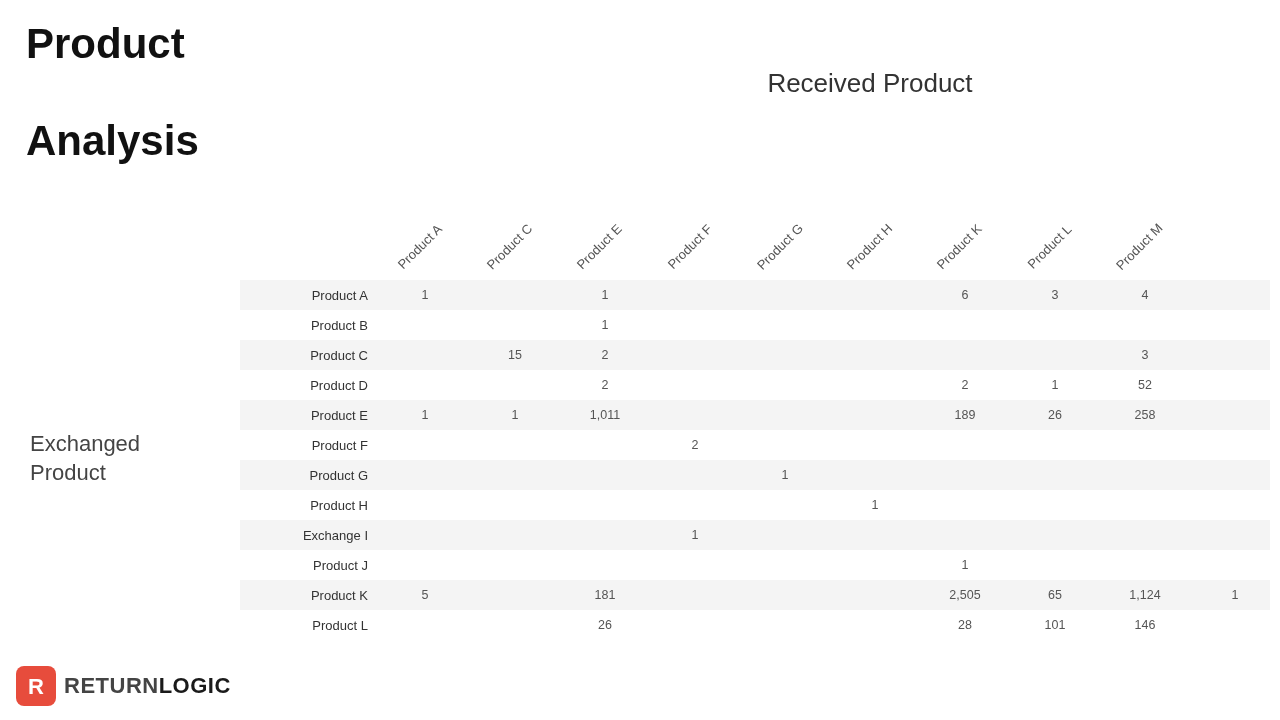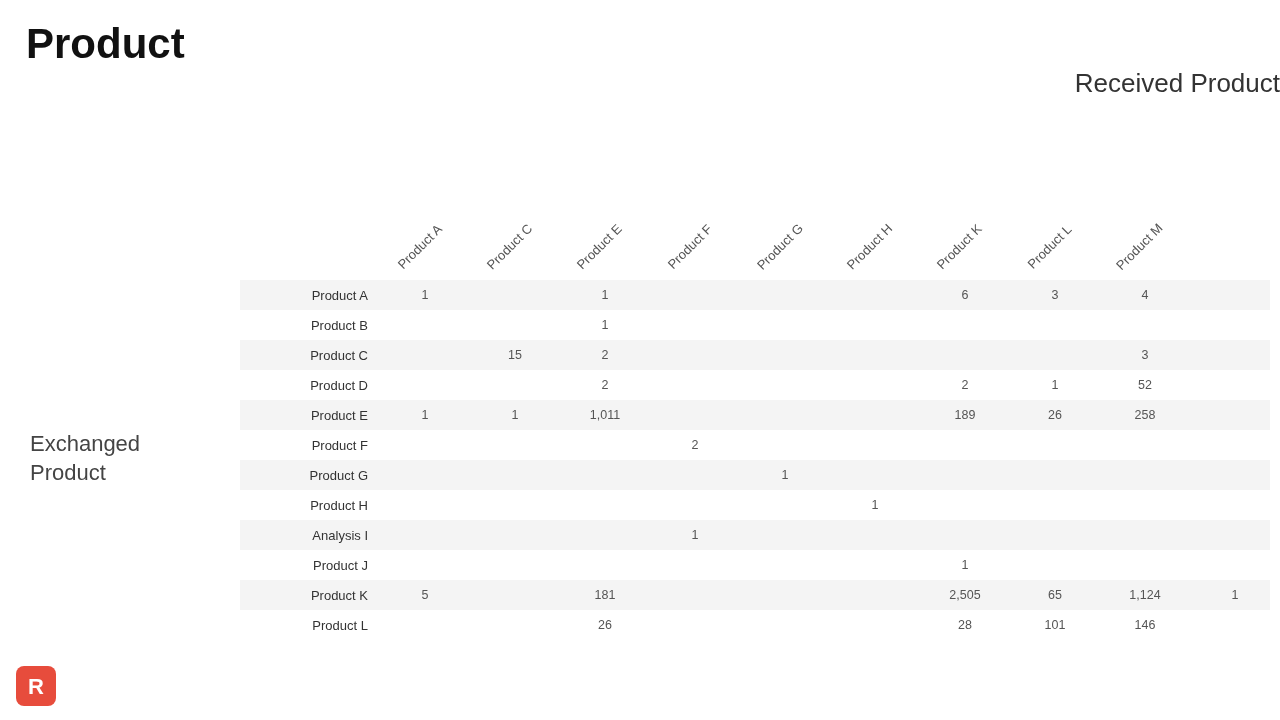--- a/index.html
+++ b/index.html
@@ -30,21 +30,21 @@
       color: #444;
       text-align: left;
       line-height: 1.3;
     }
 
     .received-label {
       position: absolute;
       top: 68px;
       left: 460px;
       right: 0;
-      text-align: right;
+      text-align: center;
       font-size: 26px;
       color: #333;
     }
 
     .table-wrapper {
       position: absolute;
       top: 130px;
       left: 240px;
       right: 10px;
       bottom: 80px;
@@ -142,20 +142,21 @@
     .logo-logic {
       color: #1a1a1a;
     }
   </style>
 </head>
 <body>
 
 <div class="page-title">
   <span>Product</span><br>
   <br>
+  <span>Analysis</span>
 </div>
 
 <div class="received-label">
   <span>Received Product</span>
 </div>
 
 <div class="exchanged-label">
   Exchanged<br>Product
 </div>
 
@@ -280,21 +281,21 @@
         <div class="data-cell"></div>
         <div class="data-cell"></div>
         <div class="data-cell"></div>
         <div class="data-cell"></div>
         <div class="data-cell">1</div>
         <div class="data-cell"></div>
         <div class="data-cell"></div>
         <div class="data-cell"></div>
       </div>
       <div class="table-row">
-        <div class="row-label">Analysis I</div>
+        <div class="row-label">Exchange I</div>
         <div class="data-cell"></div>
         <div class="data-cell"></div>
         <div class="data-cell"></div>
         <div class="data-cell">1</div>
         <div class="data-cell"></div>
         <div class="data-cell"></div>
         <div class="data-cell"></div>
         <div class="data-cell"></div>
         <div class="data-cell"></div>
       </div>
@@ -336,13 +337,16 @@
         <div class="data-cell">146</div>
       </div>
     </div>
 </div>
 
 <div class="logo-area">
   <svg class="logo-icon" viewBox="0 0 40 40" xmlns="http://www.w3.org/2000/svg">
     <rect width="40" height="40" rx="8" fill="#e74c3c"></rect>
     <text x="50%" y="55%" dominant-baseline="middle" text-anchor="middle" fill="white" font-size="22" font-weight="900">R</text>
   </svg>
+  <span class="logo-text">
+    <span class="logo-return">RETURN</span><span class="logo-logic">LOGIC</span>
+  </span>
 </div>
 
 </body></html>

